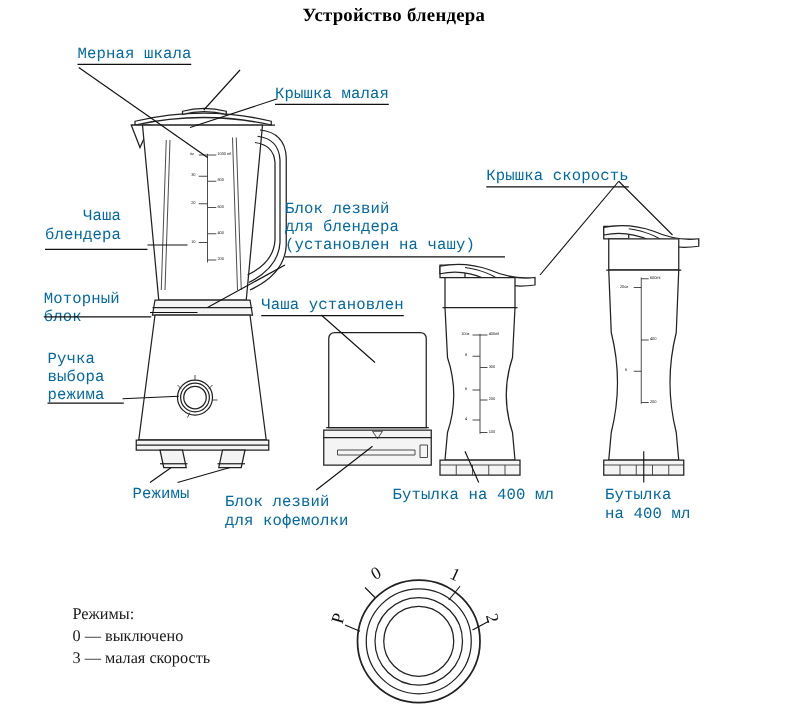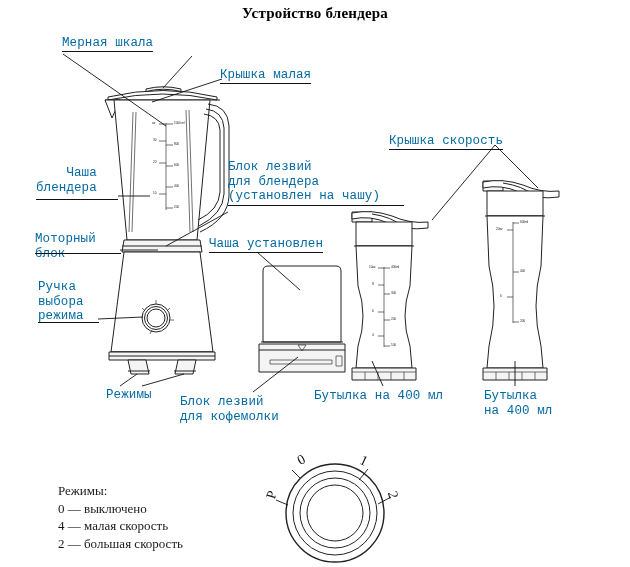--- a/index.html
+++ b/index.html
@@ -337,17 +337,16 @@
   <div class="scale-txt" style="left:500px; top:294px;">6</div>
 
   <div class="dial-num" style="left:268px; top:487px; transform:rotate(-74deg);">P</div>
   <div class="dial-num" style="left:298px; top:452px; transform:rotate(-28deg);">0</div>
   <div class="dial-num" style="left:360px; top:453px; transform:rotate(25deg);">1</div>
   <div class="dial-num" style="left:389px; top:487px; transform:rotate(74deg);">2</div>
 
   <div class="legend-block">
     <div class="legend-row">Режимы:</div>
     <div class="legend-row">0 — выключено</div>
-    <div class="legend-row">4 — малая скорость</div>
-    <div class="legend-row">2 — большая скорость</div>
+    <div class="legend-row">3 — малая скорость</div>
   </div>
 
 </div>
 
 </body></html>

